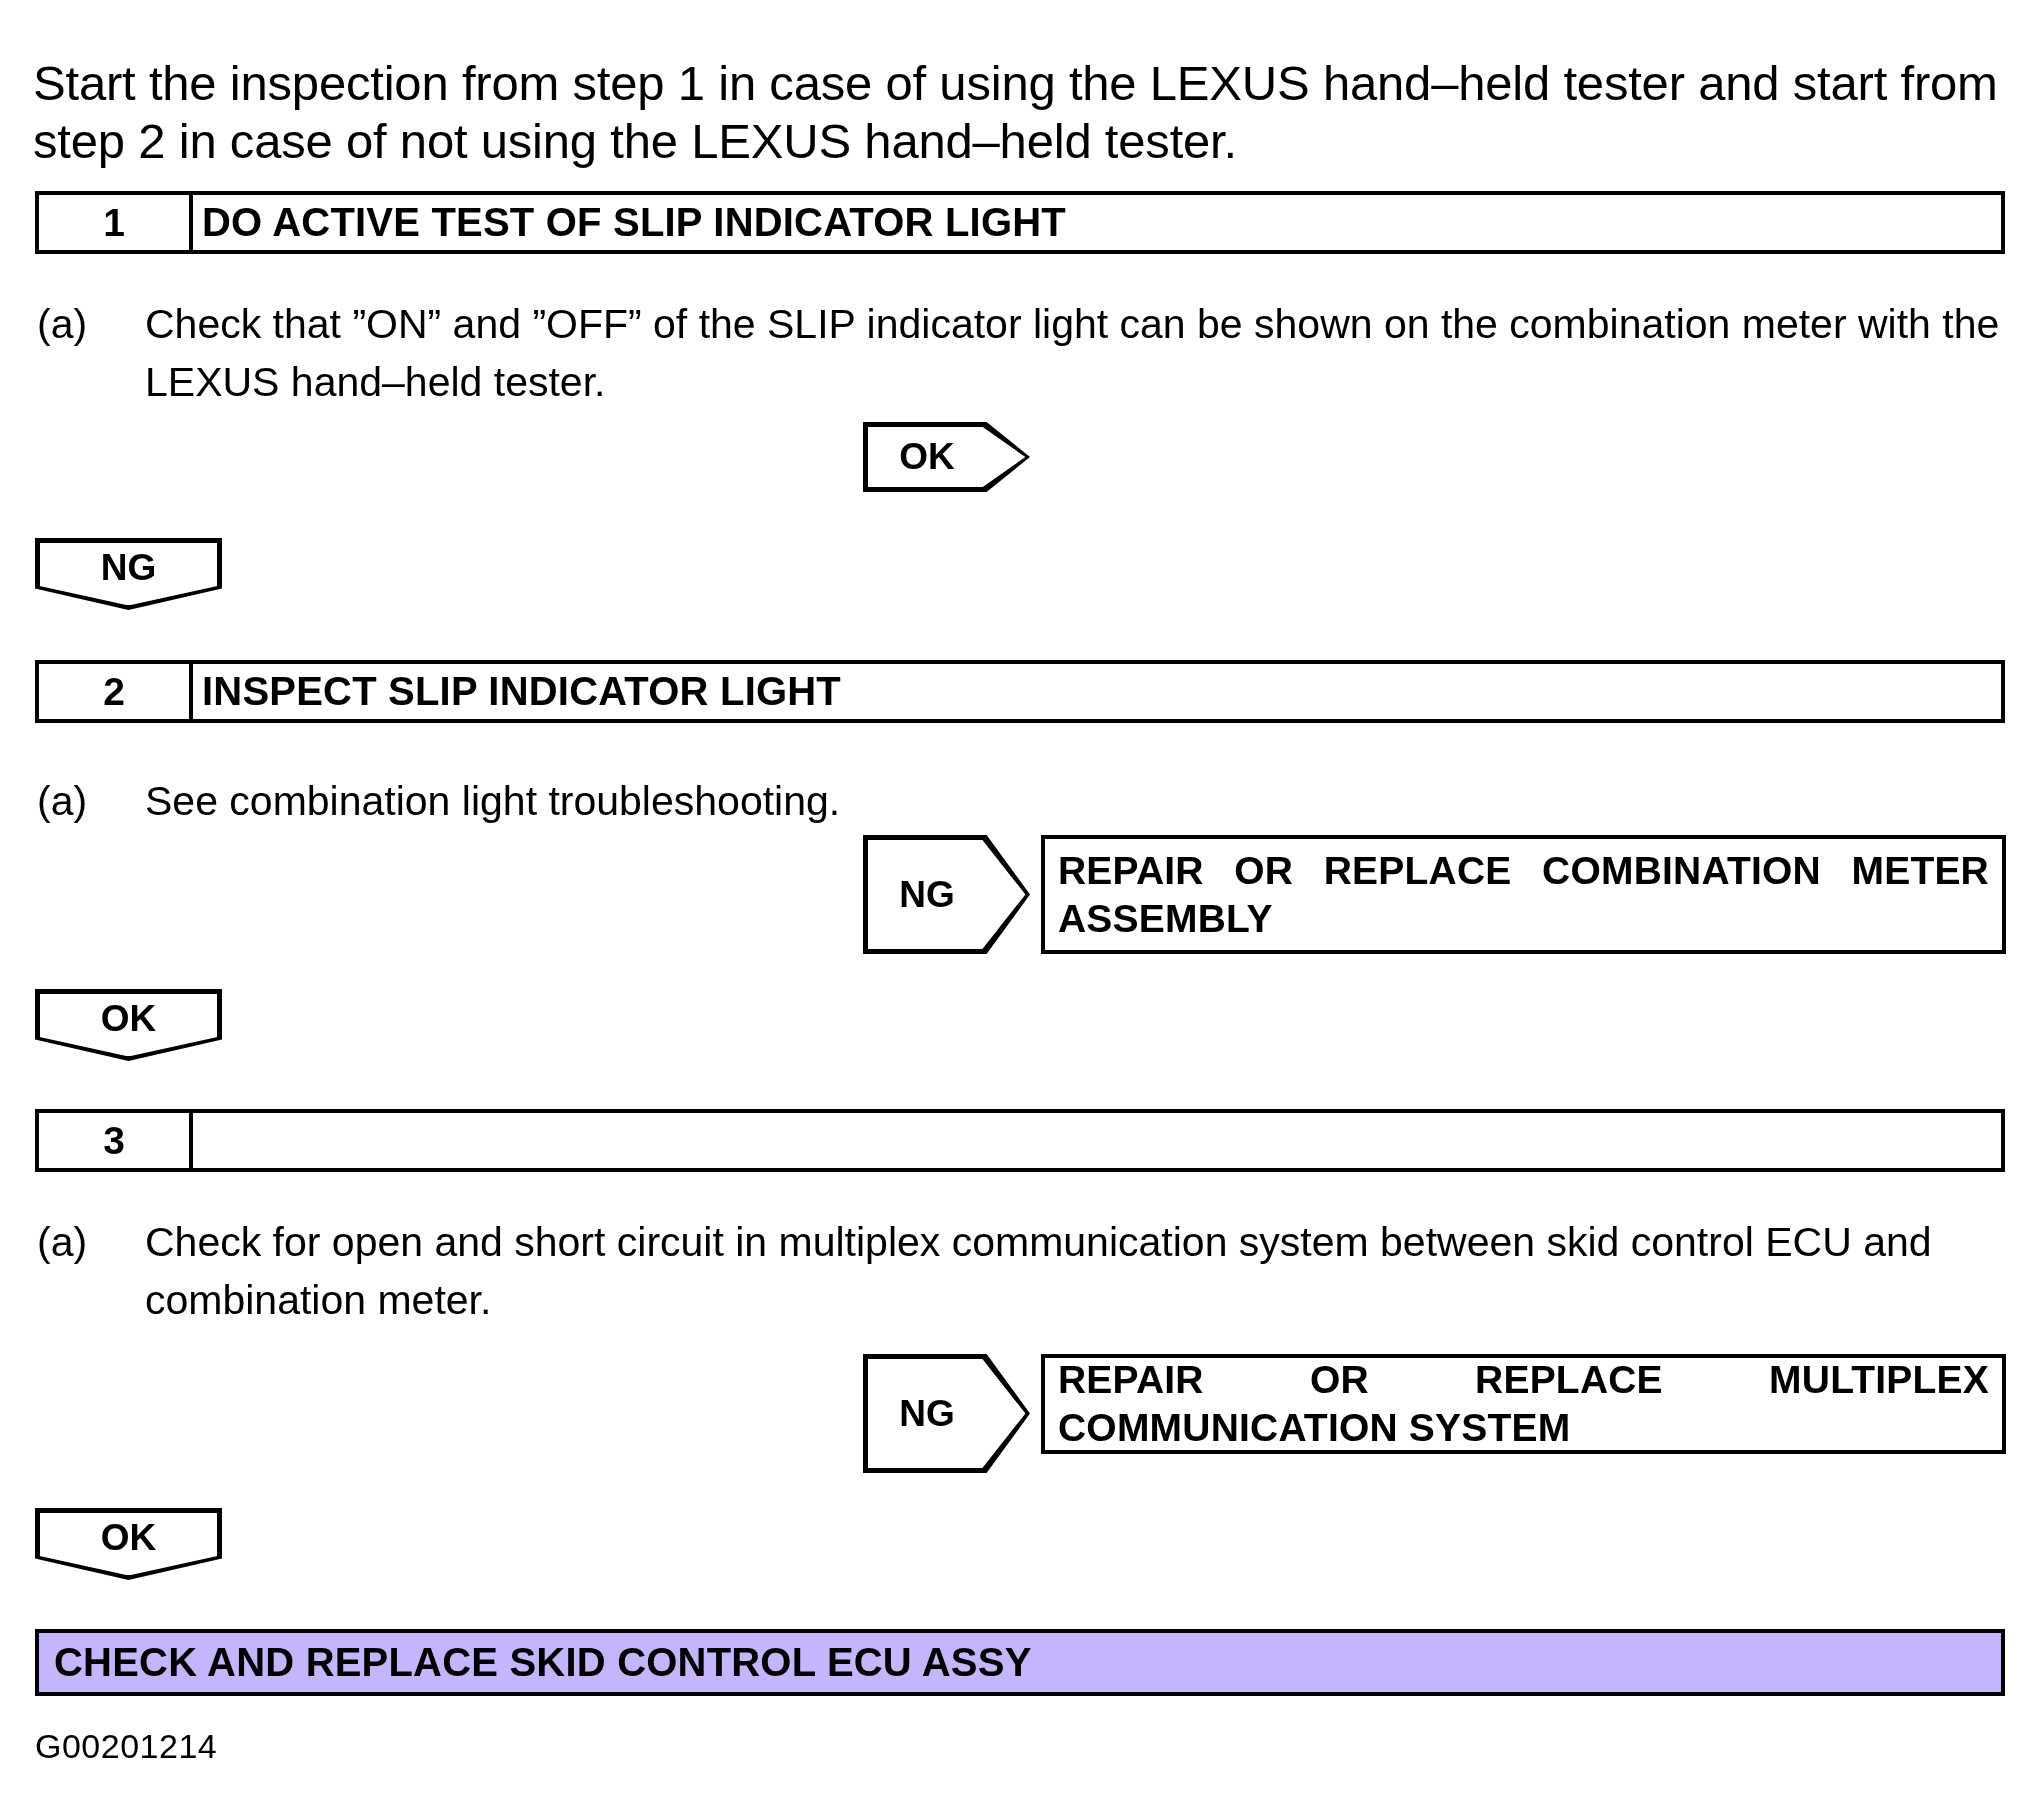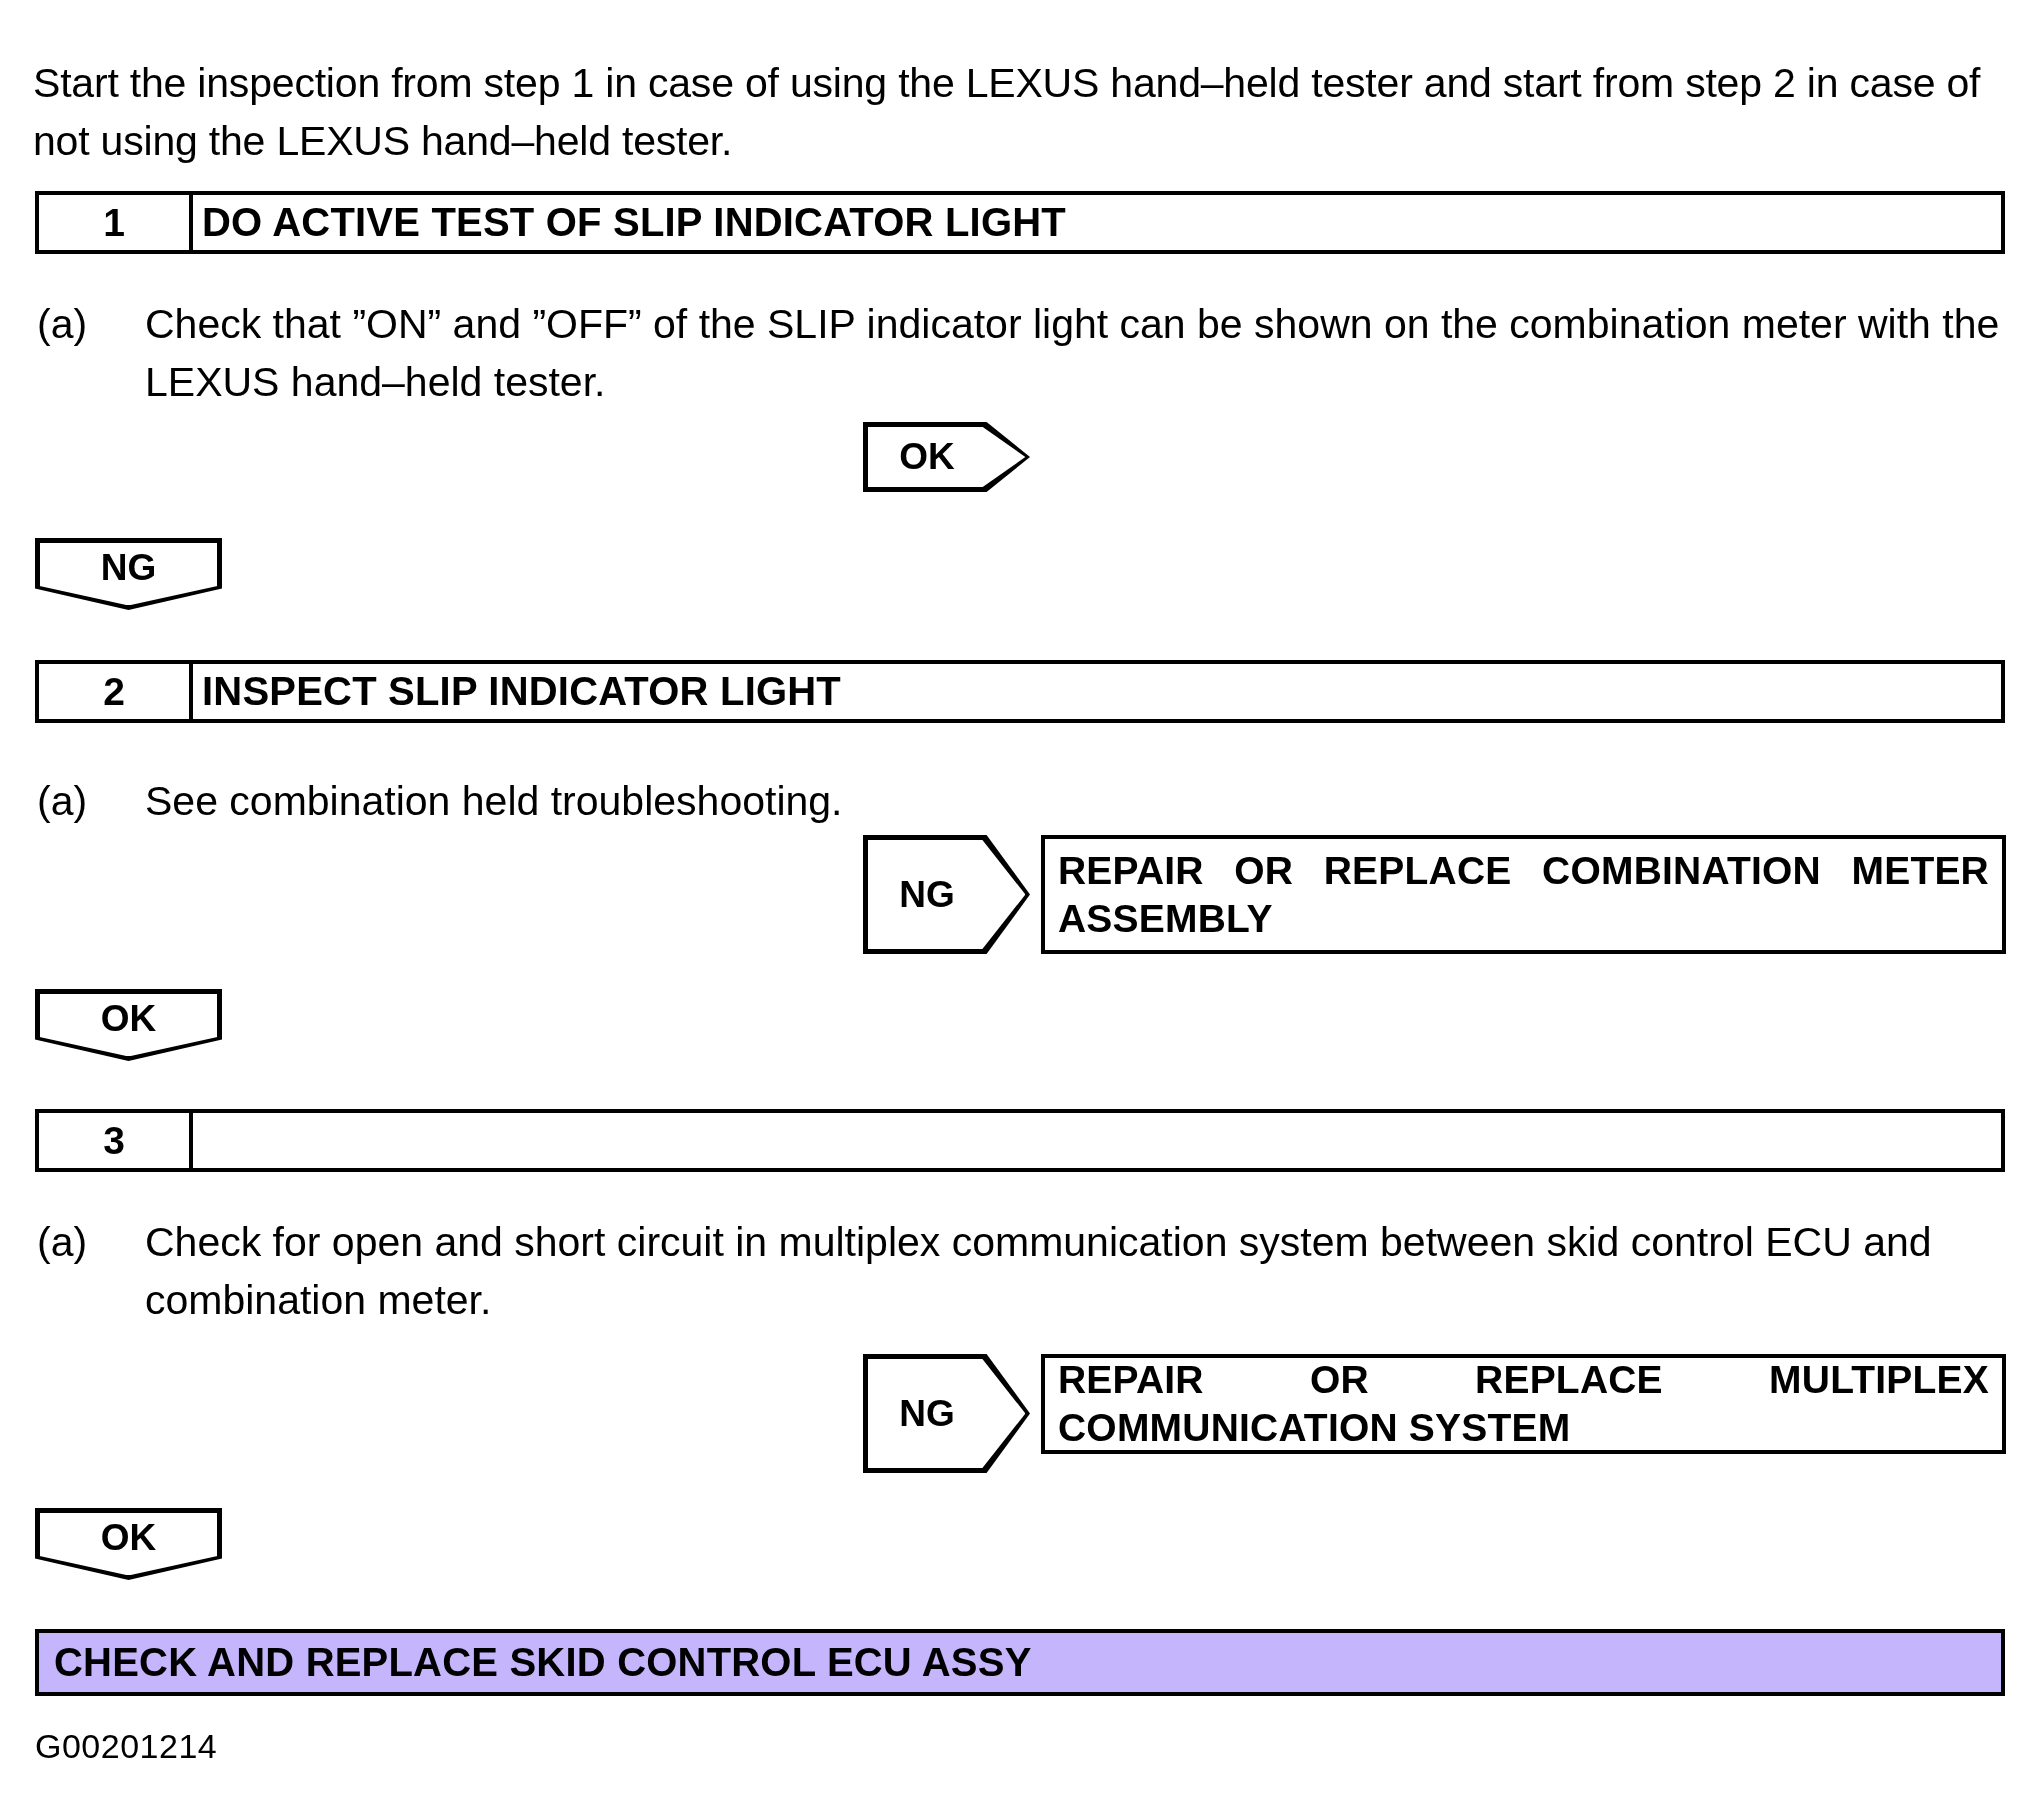--- a/index.html
+++ b/index.html
@@ -22,21 +22,21 @@
     width: 2043px;
     height: 1805px;
   }
 
   
   .intro {
     position: absolute;
     left: 33px;
     top: 54px;
     width: 1974px;
-    font-size: 41px;
+    font-size: 49px;
     line-height: 58px;
     letter-spacing: -0.2px;
     font-weight: 400;
   }
 
   
   .step-bar {
     position: absolute;
     left: 35px;
     width: 1970px;
@@ -245,21 +245,21 @@
     <div class="tag-down-inner">NG</div>
   </div>
 
   <div class="step-bar" style="top:660px;">
     <div class="step-num">2</div>
     <div class="step-title">INSPECT SLIP INDICATOR LIGHT</div>
   </div>
 
   <div class="sub-item" style="top:772px;">
     <span class="sub-label">(a)</span>
-    <span class="sub-text">See combination held troubleshooting.</span>
+    <span class="sub-text">See combination light troubleshooting.</span>
   </div>
 
   <div class="result-row" style="left:863px; top:835px; width:1143px; height:119px;">
     <div class="tag-right" style="height:119px;">
       <div class="tag-right-inner">NG</div>
     </div>
     <div class="result-box justify" style="left:178px; width:965px; height:119px;">
       <span class="rb-text">
         <span class="rb-line1">REPAIR OR REPLACE COMBINATION METER</span>
         <span class="rb-line2">ASSEMBLY</span>

